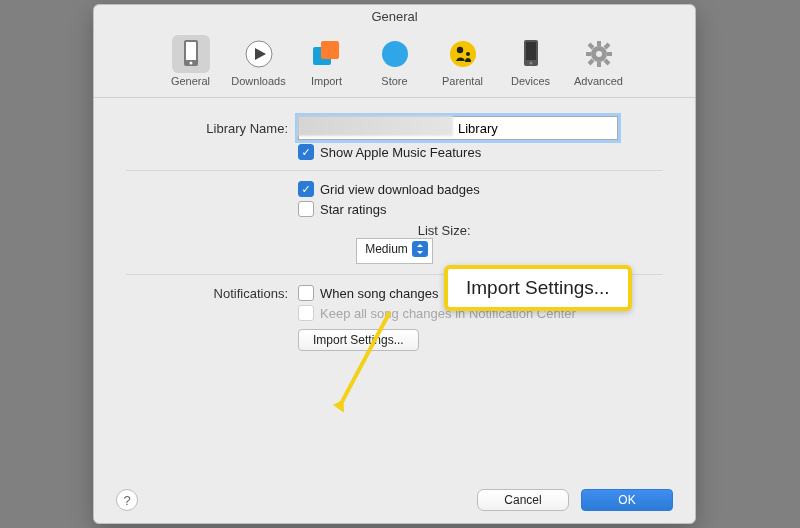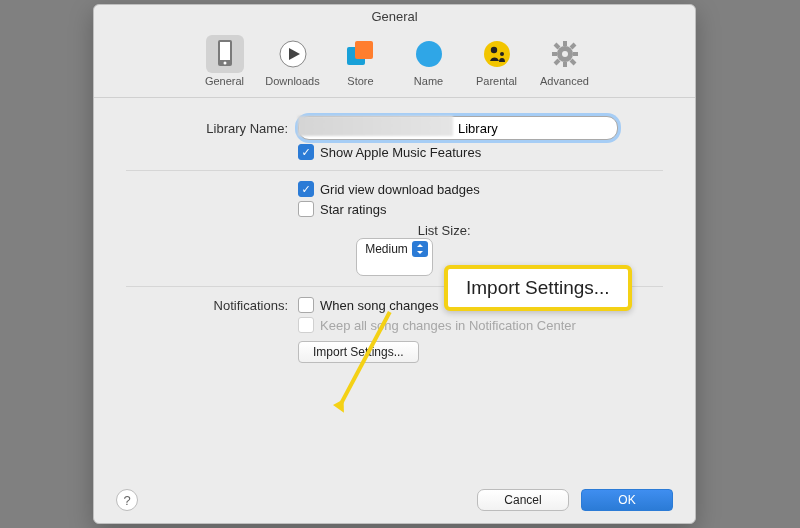--- a/index.html
+++ b/index.html
@@ -17,21 +17,21 @@
   .divider{height:1px;background:#d6d6d6;margin:10px 0;}
   .val{flex:1;}
   input[type=text].library{width:310px;height:20px;border:1px solid #a9a9a9;box-shadow:0 0 0 3px #a6cdf5;padding:1px 4px;font-size:13px;background:#fff;}
   .blur{position:absolute;left:0;top:0;width:155px;height:20px;background:linear-gradient(90deg,#d5d5d5,#e5e5e5);filter:blur(1px);}
   .inwrap{position:relative;display:inline-block;}
   .chk{display:flex;align-items:center;gap:6px;}
   .chkbox{width:14px;height:14px;border-radius:3px;border:1px solid #a9a9a9;background:#fff;display:inline-flex;align-items:center;justify-content:center;font-size:11px;color:#fff;}
   .chkbox.on{background:#2b7bd6;border-color:#2b7bd6;}
   .chkbox.on::after{content:"✓";}
   .disabled{color:#a7a7a7;}
-  .select{display:inline-flex;align-items:center;height:20px;border:1px solid #bcbcbc;border-radius:7px;background:#fff;padding:0 4px 16px 8px;font-size:12px;}
+  .select{display:inline-flex;align-items:center;height:20px;border:1px solid #bcbcbc;border-radius:0;background:#fff;padding:0 4px 4px 8px;font-size:12px;}
   .select .arrow{width:16px;height:16px;margin-left:4px;background:#2b7bd6;border-radius:3px;color:#fff;display:flex;align-items:center;justify-content:center;font-size:8px;line-height:8px;}
   .btn{display:inline-flex;align-items:center;justify-content:center;height:20px;padding:0 14px;border:1px solid #bcbcbc;border-radius:4px;background:linear-gradient(#fff,#f2f2f2);font-size:12px;color:#222;}
   .btn.primary{background:linear-gradient(#3f8ef0,#2b7bd6);color:#fff;border-color:#2b7bd6;}
   .footer{position:absolute;left:0;right:0;bottom:12px;display:flex;align-items:center;padding:0 22px;gap:12px;}
   .help{width:20px;height:20px;border-radius:50%;border:1px solid #bcbcbc;background:#fff;color:#666;display:flex;align-items:center;justify-content:center;font-size:13px;}
   
   .callout{position:absolute;border:4px solid #f4d115;border-radius:6px;background:#fff;padding:8px 18px;font-size:19px;color:#222;pointer-events:none;box-shadow:0 2px 6px rgba(0,0,0,.2);}
   .callout-line{position:absolute;background:#f4d115;transform-origin:top left;}
   
   svg{display:block}
@@ -63,42 +63,52 @@
       </div>
       <div class="tlabel">Downloads</div>
     </div>
     <div class="tbitem">
       <div class="ticon">
         <svg width="32" height="30">
             <rect x="2" y="8" width="18" height="18" rx="2" fill="#18a0d8"></rect>
             <rect x="10" y="2" width="18" height="18" rx="2" fill="#ff7e2e"></rect>
           </svg>
       </div>
-      <div class="tlabel">Store</div>
+      <div class="tlabel">Import</div>
     </div>
     <div class="tbitem">
       <div class="ticon">
         <svg width="30" height="30">
             <circle cx="15" cy="15" r="13" fill="#2fa6e7"></circle>
             <text x="15" y="21" text-anchor="middle" fill="#fff" font-size="18" font-family="Arial"></text>
           </svg>
       </div>
-      <div class="tlabel">Name</div>
+      <div class="tlabel">Store</div>
     </div>
     <div class="tbitem">
       <div class="ticon">
         <svg width="30" height="30">
             <circle cx="15" cy="15" r="13" fill="#f2c500"></circle>
             <circle cx="12" cy="11" r="3.2" fill="#222"></circle>
             <path d="M8 22 a5 6 0 0 1 9 0 z" fill="#222"></path>
             <circle cx="20" cy="15" r="2" fill="#222"></circle>
             <path d="M17 23 a3 4 0 0 1 6 0 z" fill="#222"></path>
           </svg>
       </div>
       <div class="tlabel">Parental</div>
+    </div>
+    <div class="tbitem">
+      <div class="ticon">
+        <svg width="22" height="30">
+            <rect x="4" y="1" width="14" height="26" rx="2" fill="#555"></rect>
+            <rect x="6" y="3" width="10" height="18" fill="#333"></rect>
+            <circle cx="11" cy="24" r="1.5" fill="#888"></circle>
+          </svg>
+      </div>
+      <div class="tlabel">Devices</div>
     </div>
     <div class="tbitem">
       <div class="ticon">
         <svg width="30" height="30">
             <circle cx="15" cy="15" r="8" fill="#999"></circle>
             <circle cx="15" cy="15" r="3" fill="#ececec"></circle>
             <g stroke="#999" stroke-width="4">
               <line x1="15" y1="2" x2="15" y2="7"></line>
               <line x1="15" y1="23" x2="15" y2="28"></line>
               <line x1="2" y1="15" x2="7" y2="15"></line>
@@ -113,21 +123,21 @@
       <div class="tlabel">Advanced</div>
     </div>
   </div>
 
   <div class="body">
 
     <div class="row">
       <div class="lbl">Library Name:</div>
       <div class="val">
         <span class="inwrap">
-          <input type="text" class="library" style="text-indent: 155px; border-radius: 11px;" value="Library">
+          <input type="text" class="library" style="text-indent: 155px;" value="Library">
           <span class="blur"></span>
         </span>
       </div>
     </div>
 
     <div class="row">
       <div class="lbl"></div>
       <div class="val chk">
         <span class="chkbox on"></span>
         <span>Show Apple Music Features</span>

